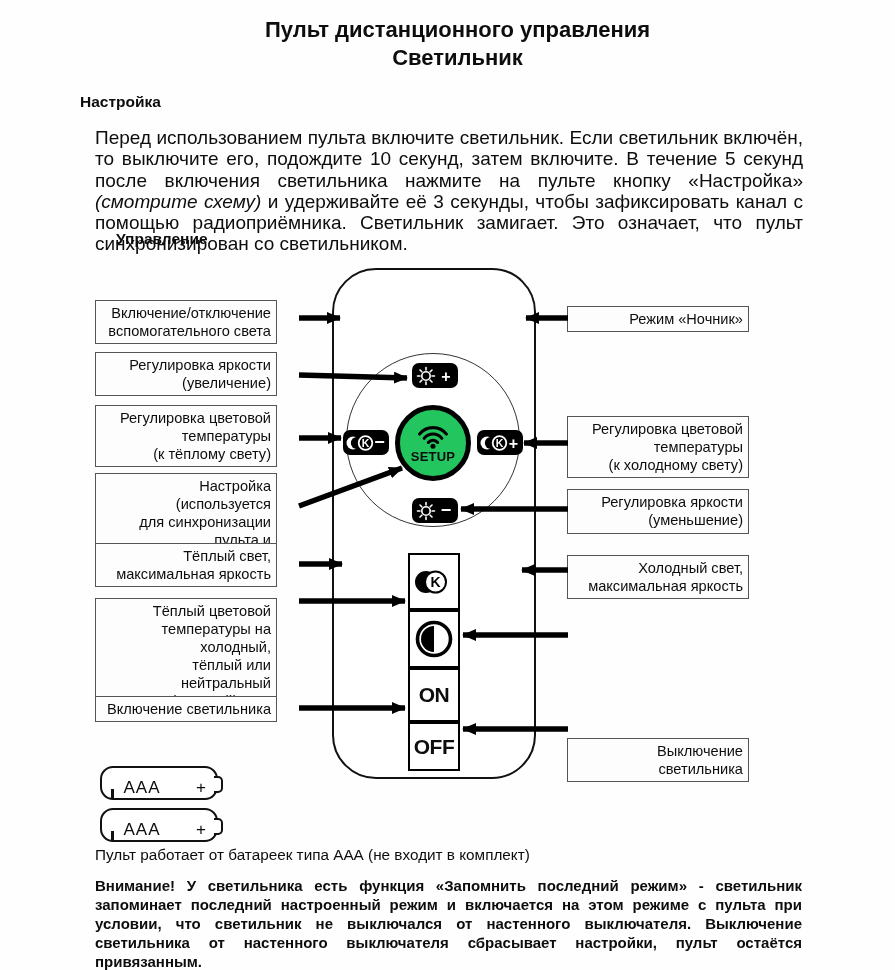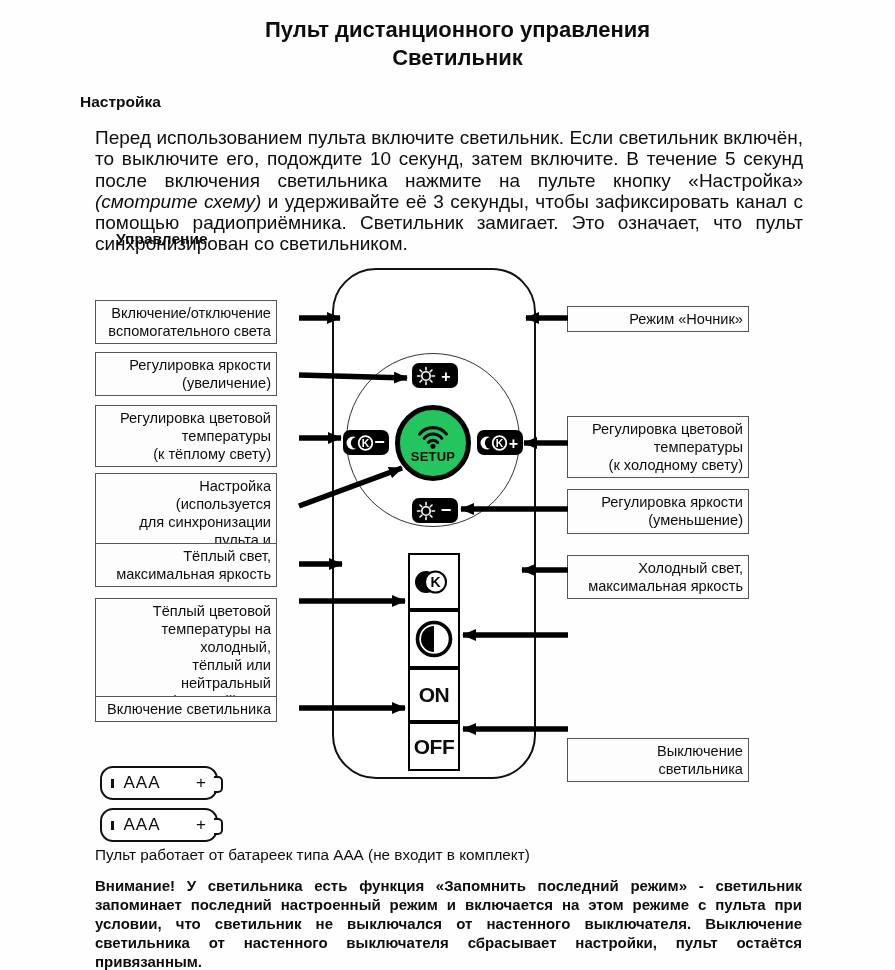--- a/index.html
+++ b/index.html
@@ -21,21 +21,21 @@
   .setup{left:395px;top:405px;width:76px;height:76px;border:5px solid #000;border-radius:50%;background:#22c55e;
          display:flex;flex-direction:column;align-items:center;justify-content:center;box-sizing:border-box;z-index:2;}
   .setup-txt{font-size:13px;font-weight:bold;letter-spacing:.2px;margin-top:0px;}
   .col{left:408px;top:553px;width:52px;height:218px;border:2px solid #000;background:#fff;box-sizing:border-box;
        display:flex;flex-direction:column;z-index:2;}
   .row{display:flex;align-items:center;justify-content:center;box-sizing:border-box;}
   .row+.row{border-top:4px solid #000;}
   .onoff{font-weight:bold;font-size:21px;letter-spacing:-0.5px;}
   
   .bat{left:100px;width:118px;height:34px;border:2.5px solid #111;border-radius:13px;background:#fff;box-sizing:border-box;
-       display:flex;align-items:center;font-size:17px;}
+       display:flex;align-items:flex-end;font-size:17px;}
   .bat .tick{width:2.5px;height:9px;background:#111;margin-left:9px;}
   .bat .aaa{margin-left:10px;letter-spacing:1px;font-size:17px;}
   .bat .plus{margin-left:auto;margin-right:10px;font-size:17px;}
   .bat .nub{position:absolute;right:-7px;top:8px;width:7px;height:13px;border:2.5px solid #111;border-left:none;
             border-radius:0 5px 5px 0;background:#fff;}
   .note{font-size:15.3px;}
 </style>
 </head>
 <body>
 

